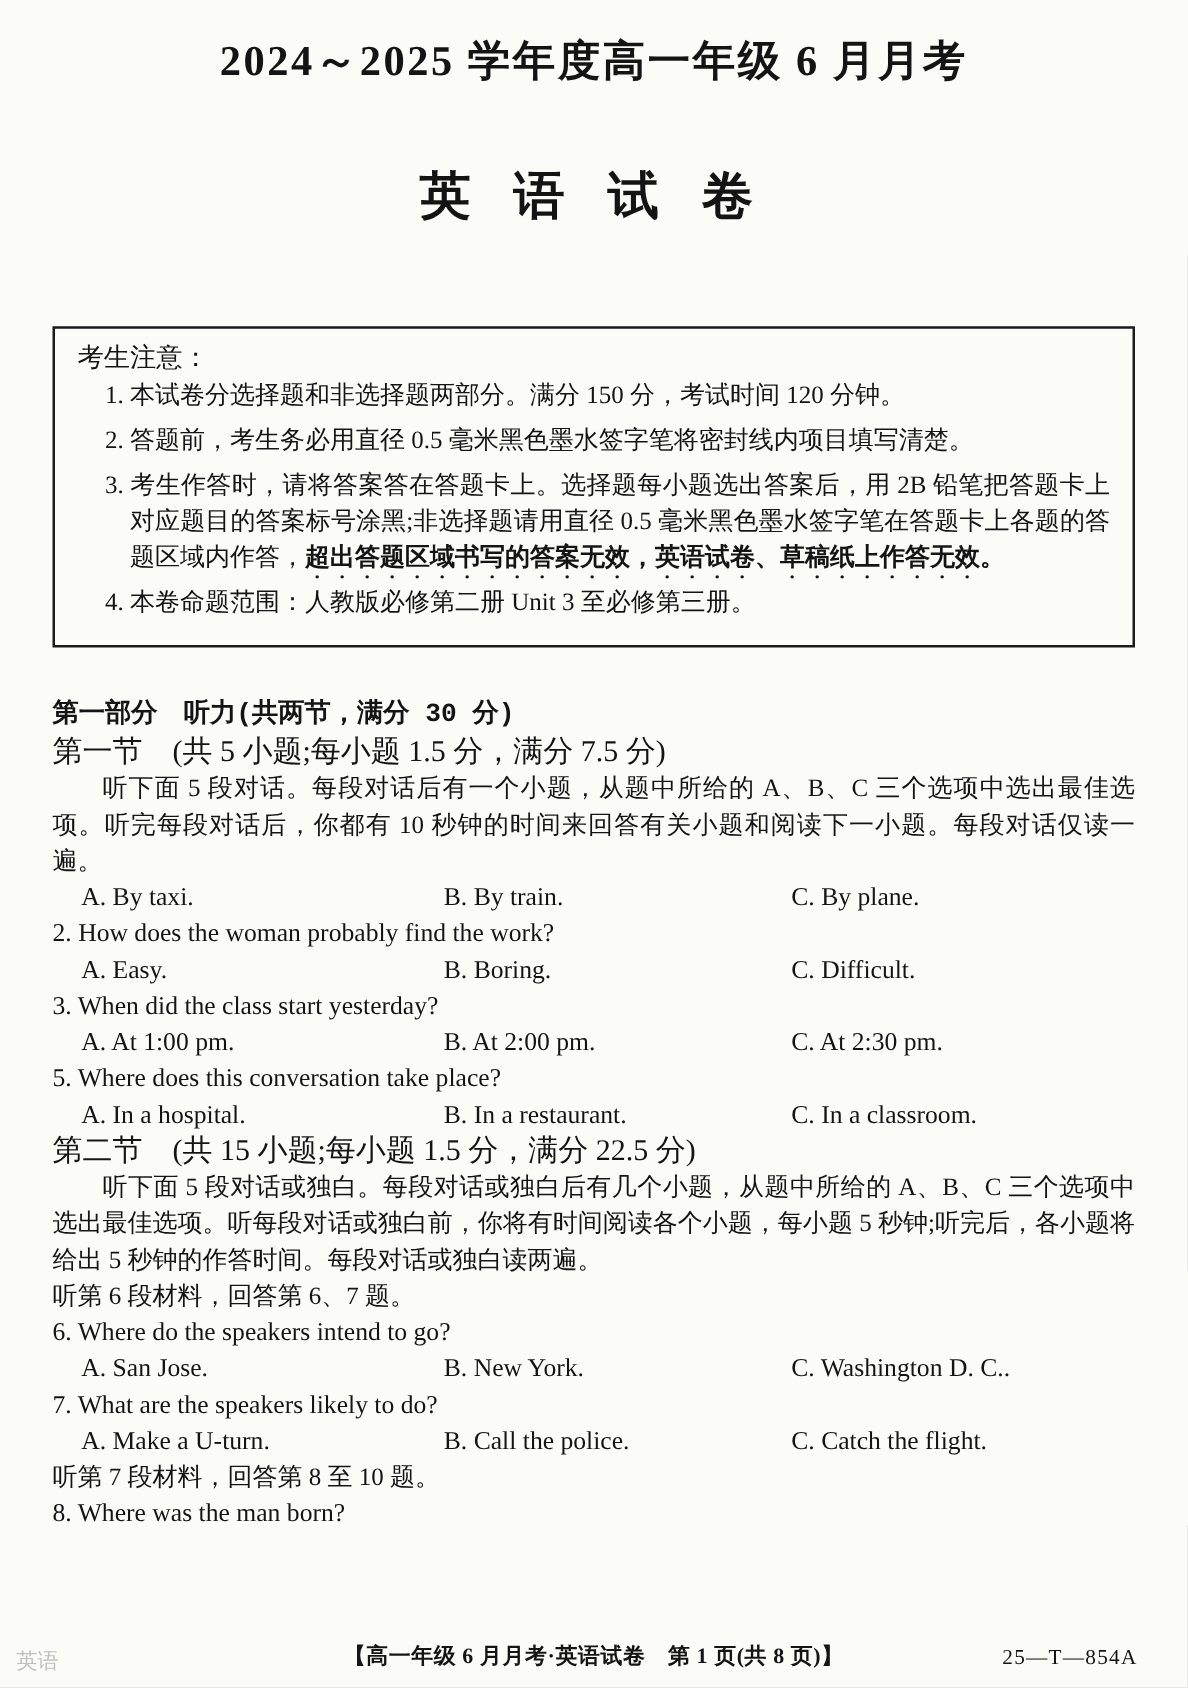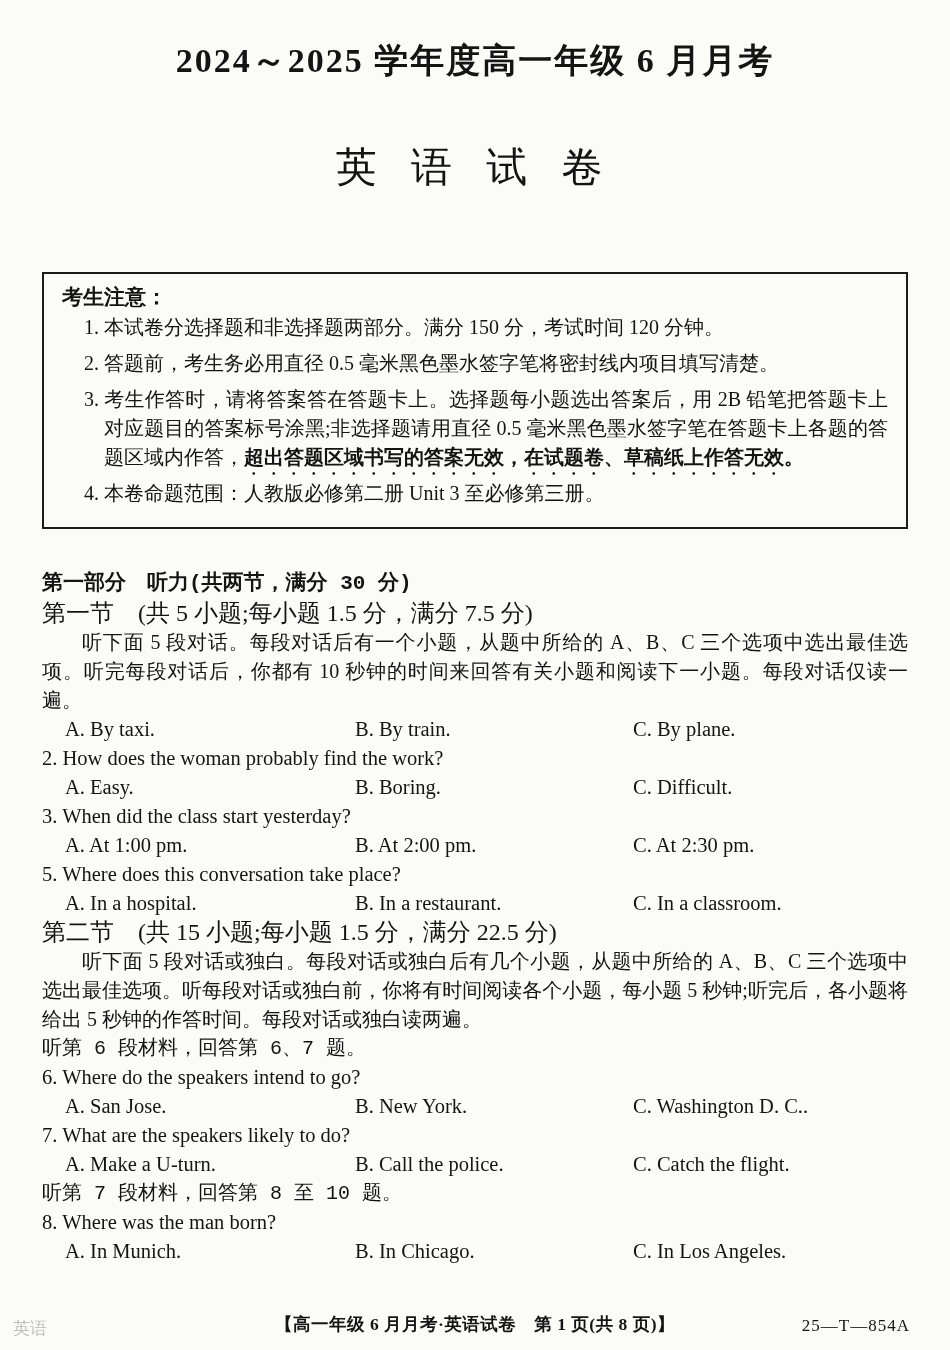--- a/index.html
+++ b/index.html
@@ -9,41 +9,41 @@
     margin:0 auto;
     background:#fbfbf8;
     color:#141414;
     font-family:"Liberation Serif","DejaVu Serif",serif;
     overflow:hidden;
     box-sizing:border-box;
   }
   .content { padding:0 42px; }
 
   .exam-title {
-    margin:16px; padding-top:22px;
+    margin:5px; padding-top:22px;
     text-align:center;
     font-size:34px; font-weight:bold;
     letter-spacing:2px;
     line-height:46px;
   }
   .paper-title {
     margin:56px 0 0 0;
     text-align:center;
-    font-size:41px; font-weight:normal;
+    font-size:41px; font-weight:bold;
     letter-spacing:12px;
     line-height:54px;
   }
 
   .notice {
     margin-top:78px;
     border:2.5px solid #1b1b1b;
     padding:8px 18px 12px 18px;
   }
   .notice-heading {
-    font-weight:bold; font-size:21px; line-height:31px;
+    font-weight:normal; font-size:21px; line-height:31px;
   }
   .notice-item {
     font-size:20px; line-height:29px;
     margin-left:22px;
     padding-left:20px; text-indent:-20px;
     text-align:justify;
   }
   .em-dots {
     font-weight:bold;
     -webkit-text-emphasis:filled dot;
@@ -59,21 +59,21 @@
   .section-heading {
     font-size:24px; line-height:29px;
   }
   .instructions {
     font-size:20px; line-height:29px;
     text-indent:2em;
     text-align:justify;
     margin:0;
   }
   .material-line {
-    font-size:20px; line-height:29px;font-family:Liberation Mono, monospace;
+    font-size:20px; line-height:29px;
   }
 
   .q-stem {
     font-size:20.5px; line-height:29px;
   }
   .q-options {
     display:grid;
     grid-template-columns:290px 278px auto;
     padding-left:23px;
     font-size:20.5px; line-height:29px;
@@ -106,21 +106,21 @@
 
     <div class="notice">
       <div class="notice-heading">考生注意：</div>
       <div class="notice-item">
         <span>1. 本试卷分选择题和非选择题两部分。满分 150 分，考试时间 120 分钟。</span><b class="em-dots"></b>
       </div>
       <div class="notice-item">
         <span>2. 答题前，考生务必用直径 0.5 毫米黑色墨水签字笔将密封线内项目填写清楚。</span><b class="em-dots"></b>
       </div>
       <div class="notice-item">
-        <span>3. 考生作答时，请将答案答在答题卡上。选择题每小题选出答案后，用 2B 铅笔把答题卡上对应题目的答案标号涂黑;非选择题请用直径 0.5 毫米黑色墨水签字笔在答题卡上各题的答题区域内作答，</span><b class="em-dots">超出答题区域书写的答案无效，在试题卷、草稿纸上作答无效。</b>
+        <span>3. 考生作答时，请将答案答在答题卡上。选择题每小题选出答案后，用 2B 铅笔把答题卡上对应题目的答案标号涂黑;非选择题请用直径 0.5 毫米黑色墨水签字笔在答题卡上各题的答题区域内作答，</span><b class="em-dots">超出答题区域书写的答案无效，英语试卷、草稿纸上作答无效。</b>
       </div>
       <div class="notice-item">
         <span>4. 本卷命题范围：人教版必修第二册 Unit 3 至必修第三册。</span><b class="em-dots"></b>
       </div>
     </div>
 
     <div class="part-heading">第一部分　听力(共两节，满分 30 分)</div>
     <div class="section-heading">第一节　(共 5 小题;每小题 1.5 分，满分 7.5 分)</div>
     <p class="instructions">听下面 5 段对话。每段对话后有一个小题，从题中所给的 A、B、C 三个选项中选出最佳选项。听完每段对话后，你都有 10 秒钟的时间来回答有关小题和阅读下一小题。每段对话仅读一遍。</p>
 
@@ -180,25 +180,20 @@
         <span>A. Make a U-turn.</span>
         <span>B. Call the police.</span>
         <span>C. Catch the flight.</span>
       </div>
     </div>
 
     <div class="material-line">听第 7 段材料，回答第 8 至 10 题。</div>
 
     <div class="question">
       <div class="q-stem">8. Where was the man born?</div>
-      <div class="q-options">
-        <span>A. In Munich.</span>
-        <span>B. In Chicago.</span>
-        <span>C. In Los Angeles.</span>
-      </div>
     </div>
 
   </div>
 
   <div class="footer">
     <span class="footer-center">【高一年级 6 月月考·英语试卷　第 1 页(共 8 页)】</span>
     <span class="footer-code">25—T—854A</span>
   </div>
 
   <div class="watermark">英语</div>

